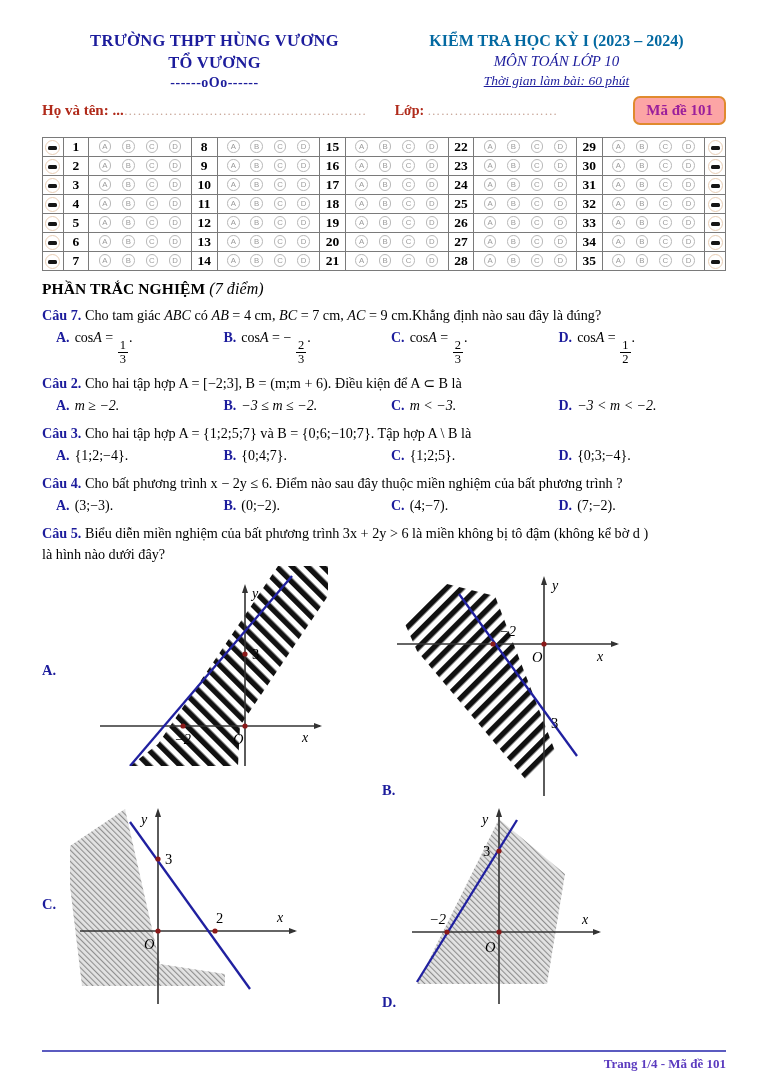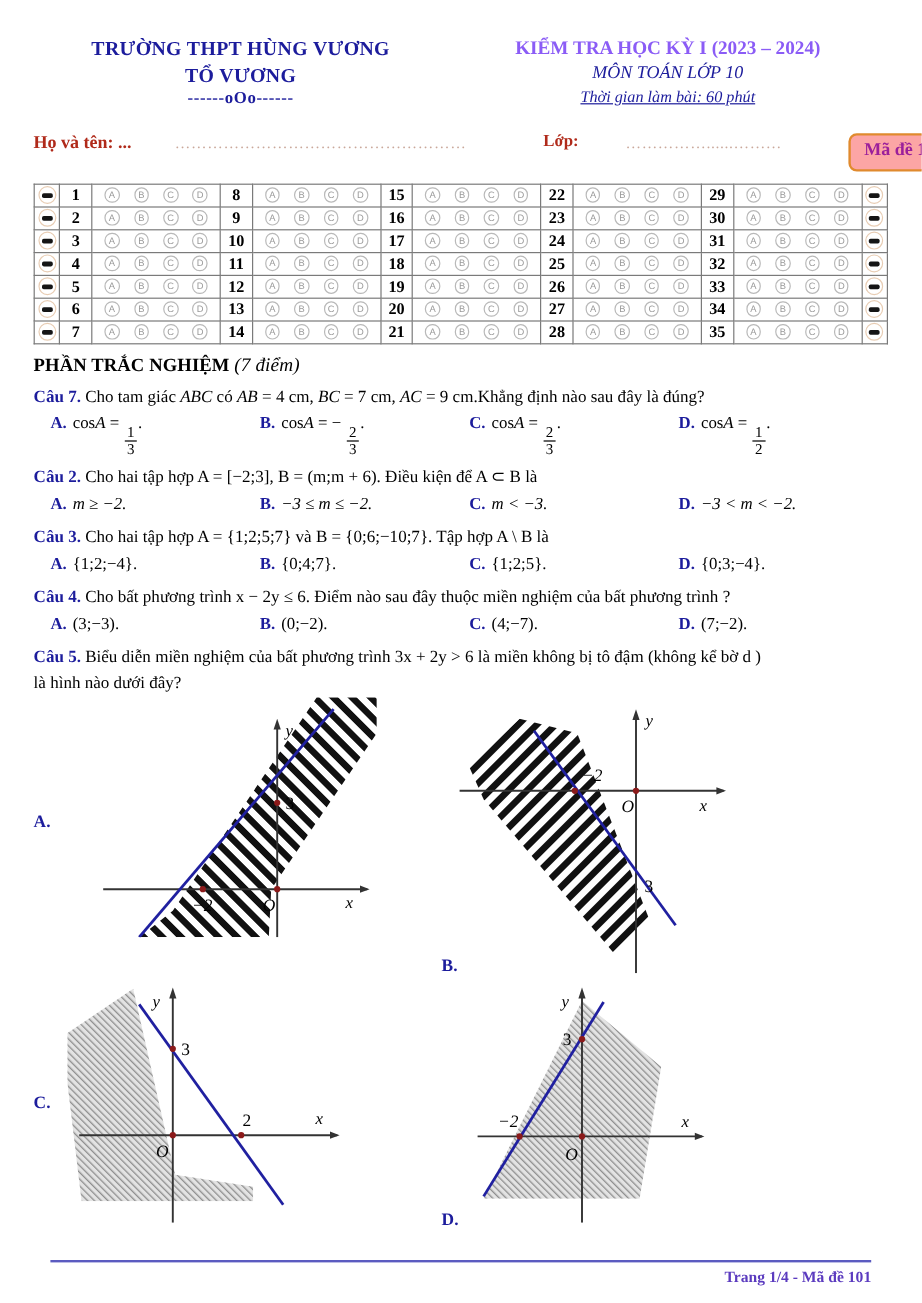--- a/index.html
+++ b/index.html
@@ -5,38 +5,38 @@
   * { box-sizing: border-box; }
   html, body { margin:0; padding:0; }
   body {
     width:768px; height:1086px;
     background:#ffffff;
     font-family:"Liberation Serif", serif;
     color:#000;
     position:relative;
     overflow:hidden;
   }
-  .page { position:relative; width:768px; height:1086px; padding:0 28px; }
+  .page { position:relative; width:768px; height:1086px; padding:0 42px; }
 
   
   .header { display:flex; padding-top:30px; }
   .hdr-left { width:345px; text-align:center; }
   .hdr-right { flex:1; text-align:center; }
   .school {
     font-family:"Liberation Serif", serif;
     font-weight:bold; font-size:16.5px; color:#1c1c9c;
     letter-spacing:.3px; line-height:1.32;
   }
   .oOo { font-size:14px; color:#1c1c9c; font-weight:bold; letter-spacing:.5px; margin-top:1px;}
-  .exam-title { font-weight:bold; font-size:16px; color:#8b5cf6; line-height:1.34; }
+  .exam-title { font-weight:bold; font-size:16px; color:#0369a1; line-height:1.34; }
   .exam-sub { font-style:italic; font-size:15px; color:#1c1c9c; line-height:1.36; }
   .exam-time { font-style:italic; font-size:13.5px; color:#1c1c9c; text-decoration:underline; margin-top:1px; }
 
   
-  .namerow { display:flex; margin-top:20px; height:32px;gap:36px; }
+  .namerow { display:flex; align-items:center; margin-top:4px; height:32px; }
   .name-label { font-weight:bold; font-size:15px; color:#b02a1a; white-space:nowrap; }
   .dots { color:#c9a79a; letter-spacing:.5px; font-size:13px; overflow:hidden; white-space:nowrap; }
   .dots1 { flex: 0 0 268px; }
   .dots2 { flex: 0 0 150px; }
   .lop-label { font-weight:bold; font-size:14px; color:#b02a1a; padding:0 3px; }
   .ma-de {
     margin-left:auto;
     border:2px solid #e08a2e; border-radius:7px;
     padding:4px 11px; font-weight:bold; font-size:15px; color:#9b1f9b;
     background:#fca5a5; white-space:nowrap;

